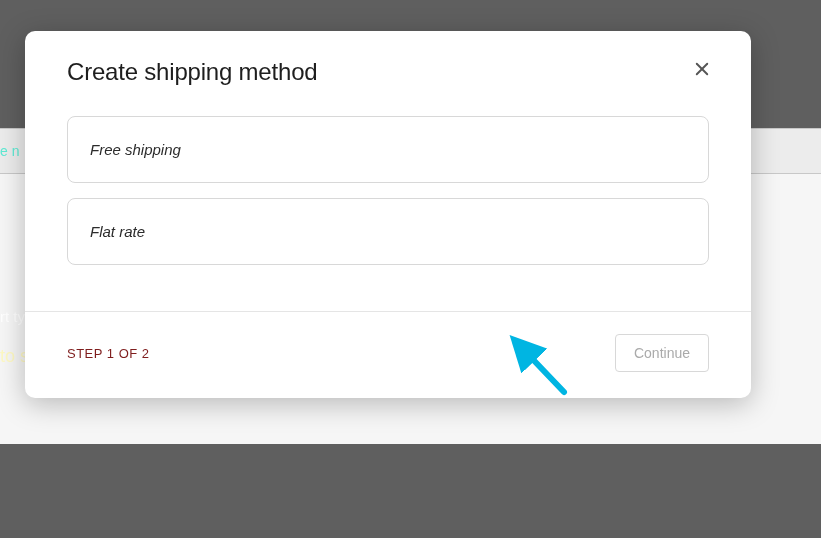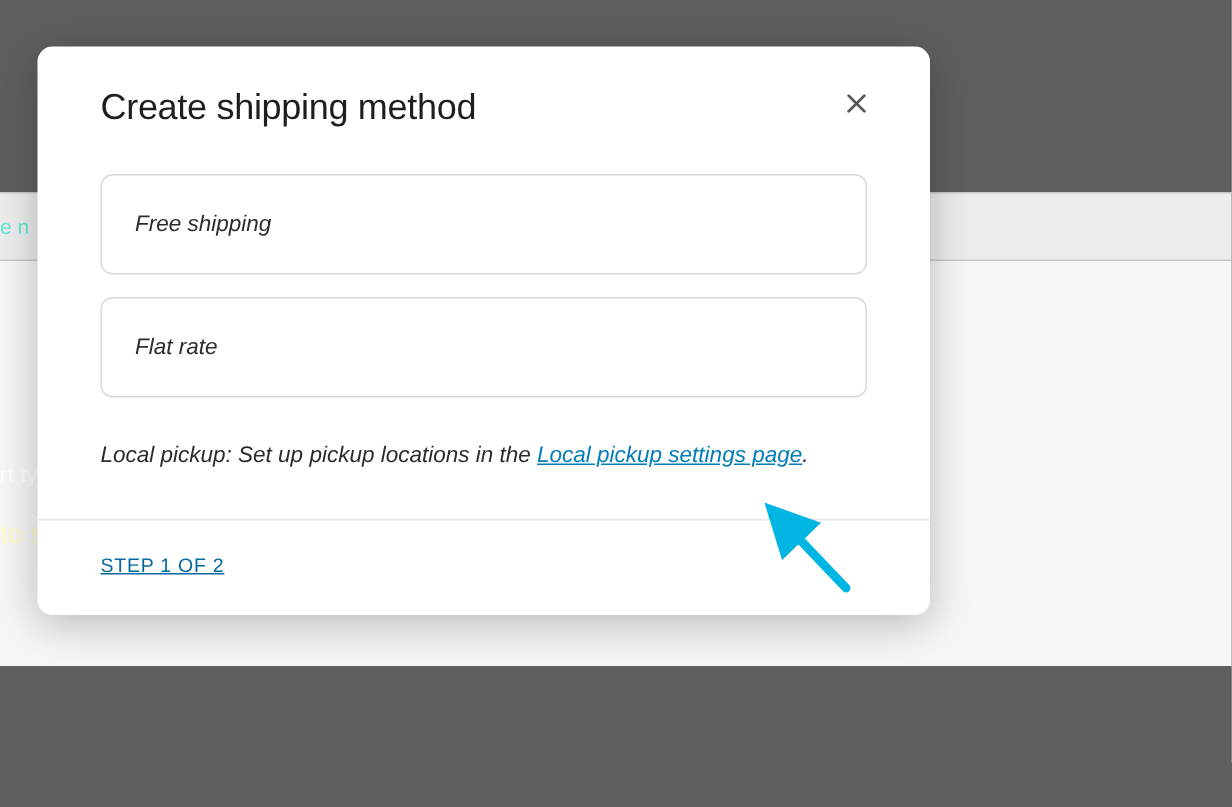--- a/index.html
+++ b/index.html
@@ -56,21 +56,21 @@
       position: absolute;
       left: 0;
       top: 346px;
       color: #fef9c3;
       font-size: 18px;
     }
     .modal {
       position: absolute;
       left: 25px;
       top: 31px;
-      width: 595px;
+      width: 726px;
       background: #fff;
       border-radius: 10px;
       box-shadow: 0 6px 28px rgba(0,0,0,0.25);
       display: flex;
       flex-direction: column;
     }
     .modal-header {
       padding: 27px 42px 0 42px;
       display: flex;
       justify-content: space-between;
@@ -106,44 +106,43 @@
       border: 1px solid #d8d8d8;
       border-radius: 8px;
       padding: 24px 22px;
       font-size: 15px;
       color: #2c2c2c;
       margin-bottom: 15px;
       cursor: pointer;
       background: #fff;
     }
     .option-card:last-of-type {
-      margin-bottom: 28px;
+      margin-bottom: 16px;
     }
     .hint-text {
       font-size: 15px;
       color: #2c2c2c;
       line-height: 1.5;
     }
     .hint-link {
       color: #007cba;
       text-decoration: underline;
       cursor: pointer;
     }
     .modal-footer {
       border-top: 1px solid #e5e5e5;
       padding: 22px 42px 26px 42px;
       display: flex;
       justify-content: space-between;
       align-items: center;
     }
     .step-label {
       font-size: 13px;
-      color: #0369a1;
+      color: #7f1d1d;
       letter-spacing: 0.5px;
-      text-decoration: underline;
     }
     .continue-btn {
       border: 1px solid #d8d8d8;
       background: #fff;
       color: #aaa;
       font-size: 14px;
       padding: 10px 18px;
       border-radius: 4px;
       cursor: default;
     }
@@ -178,27 +177,25 @@
     </button>
   </div>
 
   <div class="modal-body">
     <div class="option-card">
       <span>Free shipping</span>
     </div>
     <div class="option-card">
       <span>Flat rate</span>
     </div>
-    <p class="hint-text">
-      <span>Local pickup: Set up pickup locations in the </span><a class="hint-link">Local pickup settings page</a><span>.</span>
-    </p>
   </div>
 
   <div class="modal-footer">
     <span class="step-label">STEP 1 OF 2</span>
+    <button class="continue-btn">Continue</button>
   </div>
 </div>
 
 <svg class="arrow-annotation" width="80" height="80" viewBox="0 0 80 80">
   <defs>
     <marker id="arrowhead" markerWidth="6" markerHeight="6" refX="3" refY="3" orient="auto">
       <polygon points="0 0, 6 3, 0 6" fill="#00b5e2"></polygon>
     </marker>
   </defs>
   <line x1="60" y1="60" x2="18" y2="16" stroke="#00b5e2" stroke-width="6" stroke-linecap="round" marker-end="url(#arrowhead)"></line>

